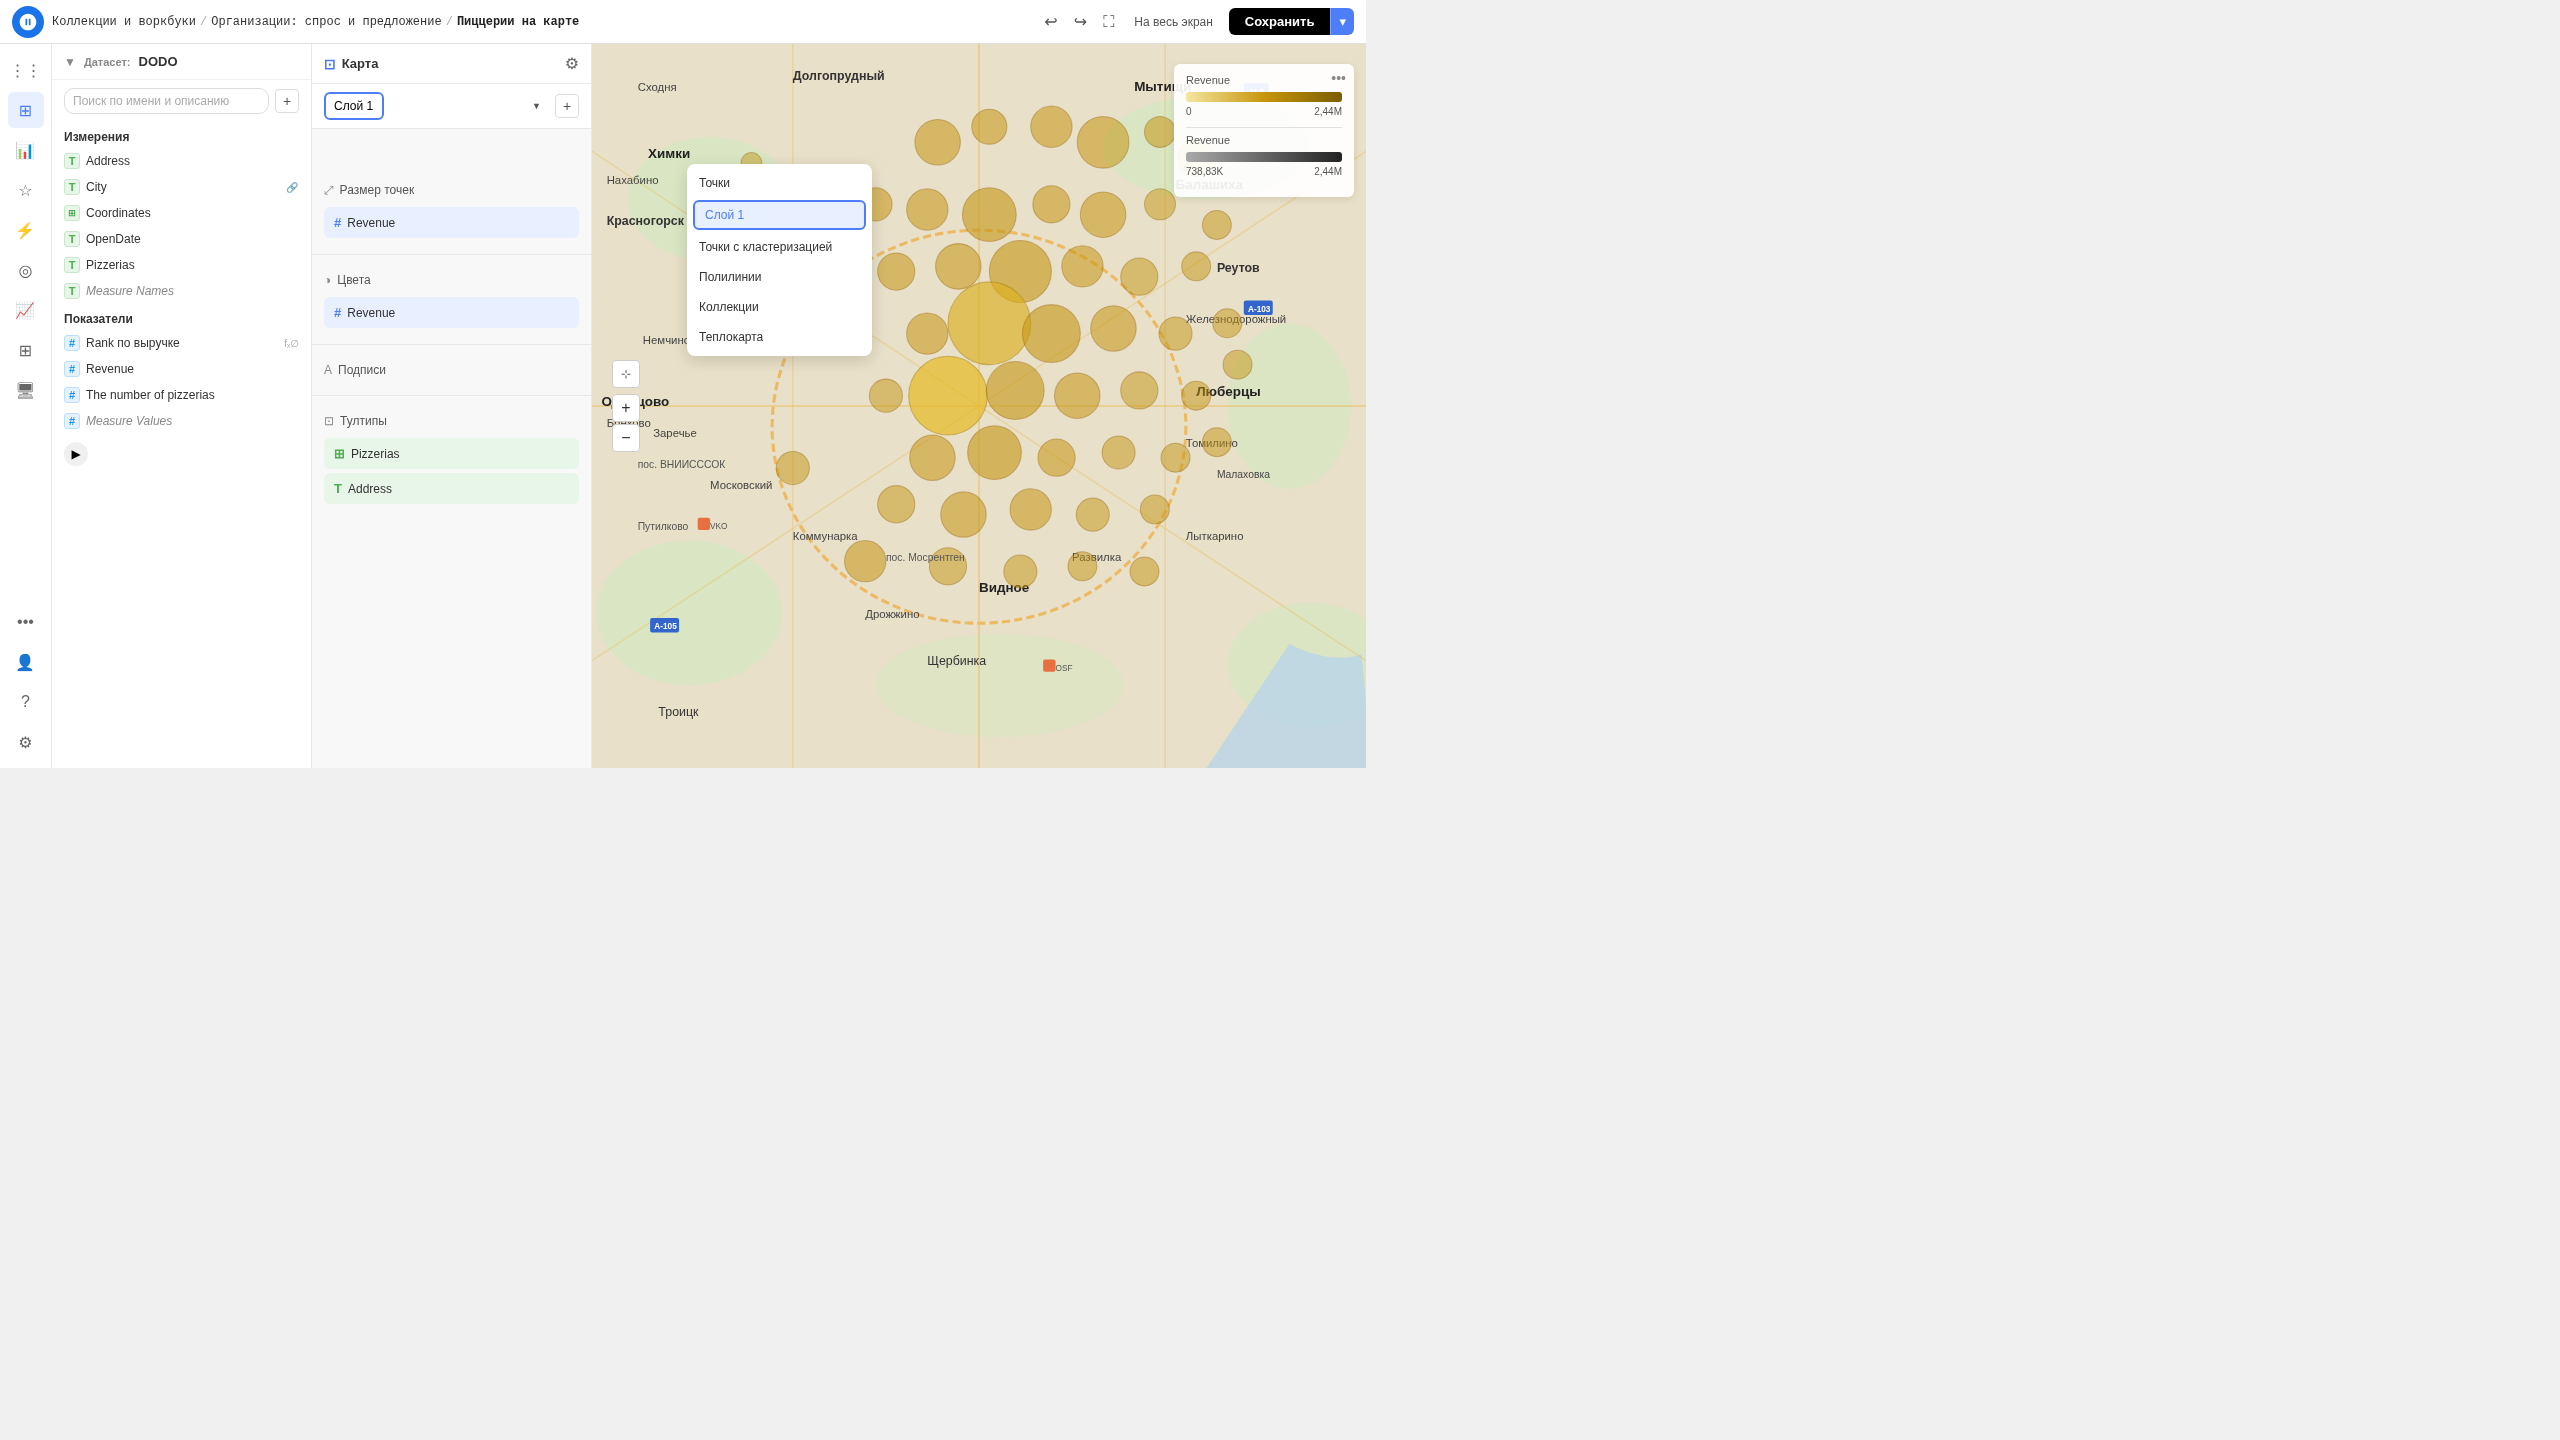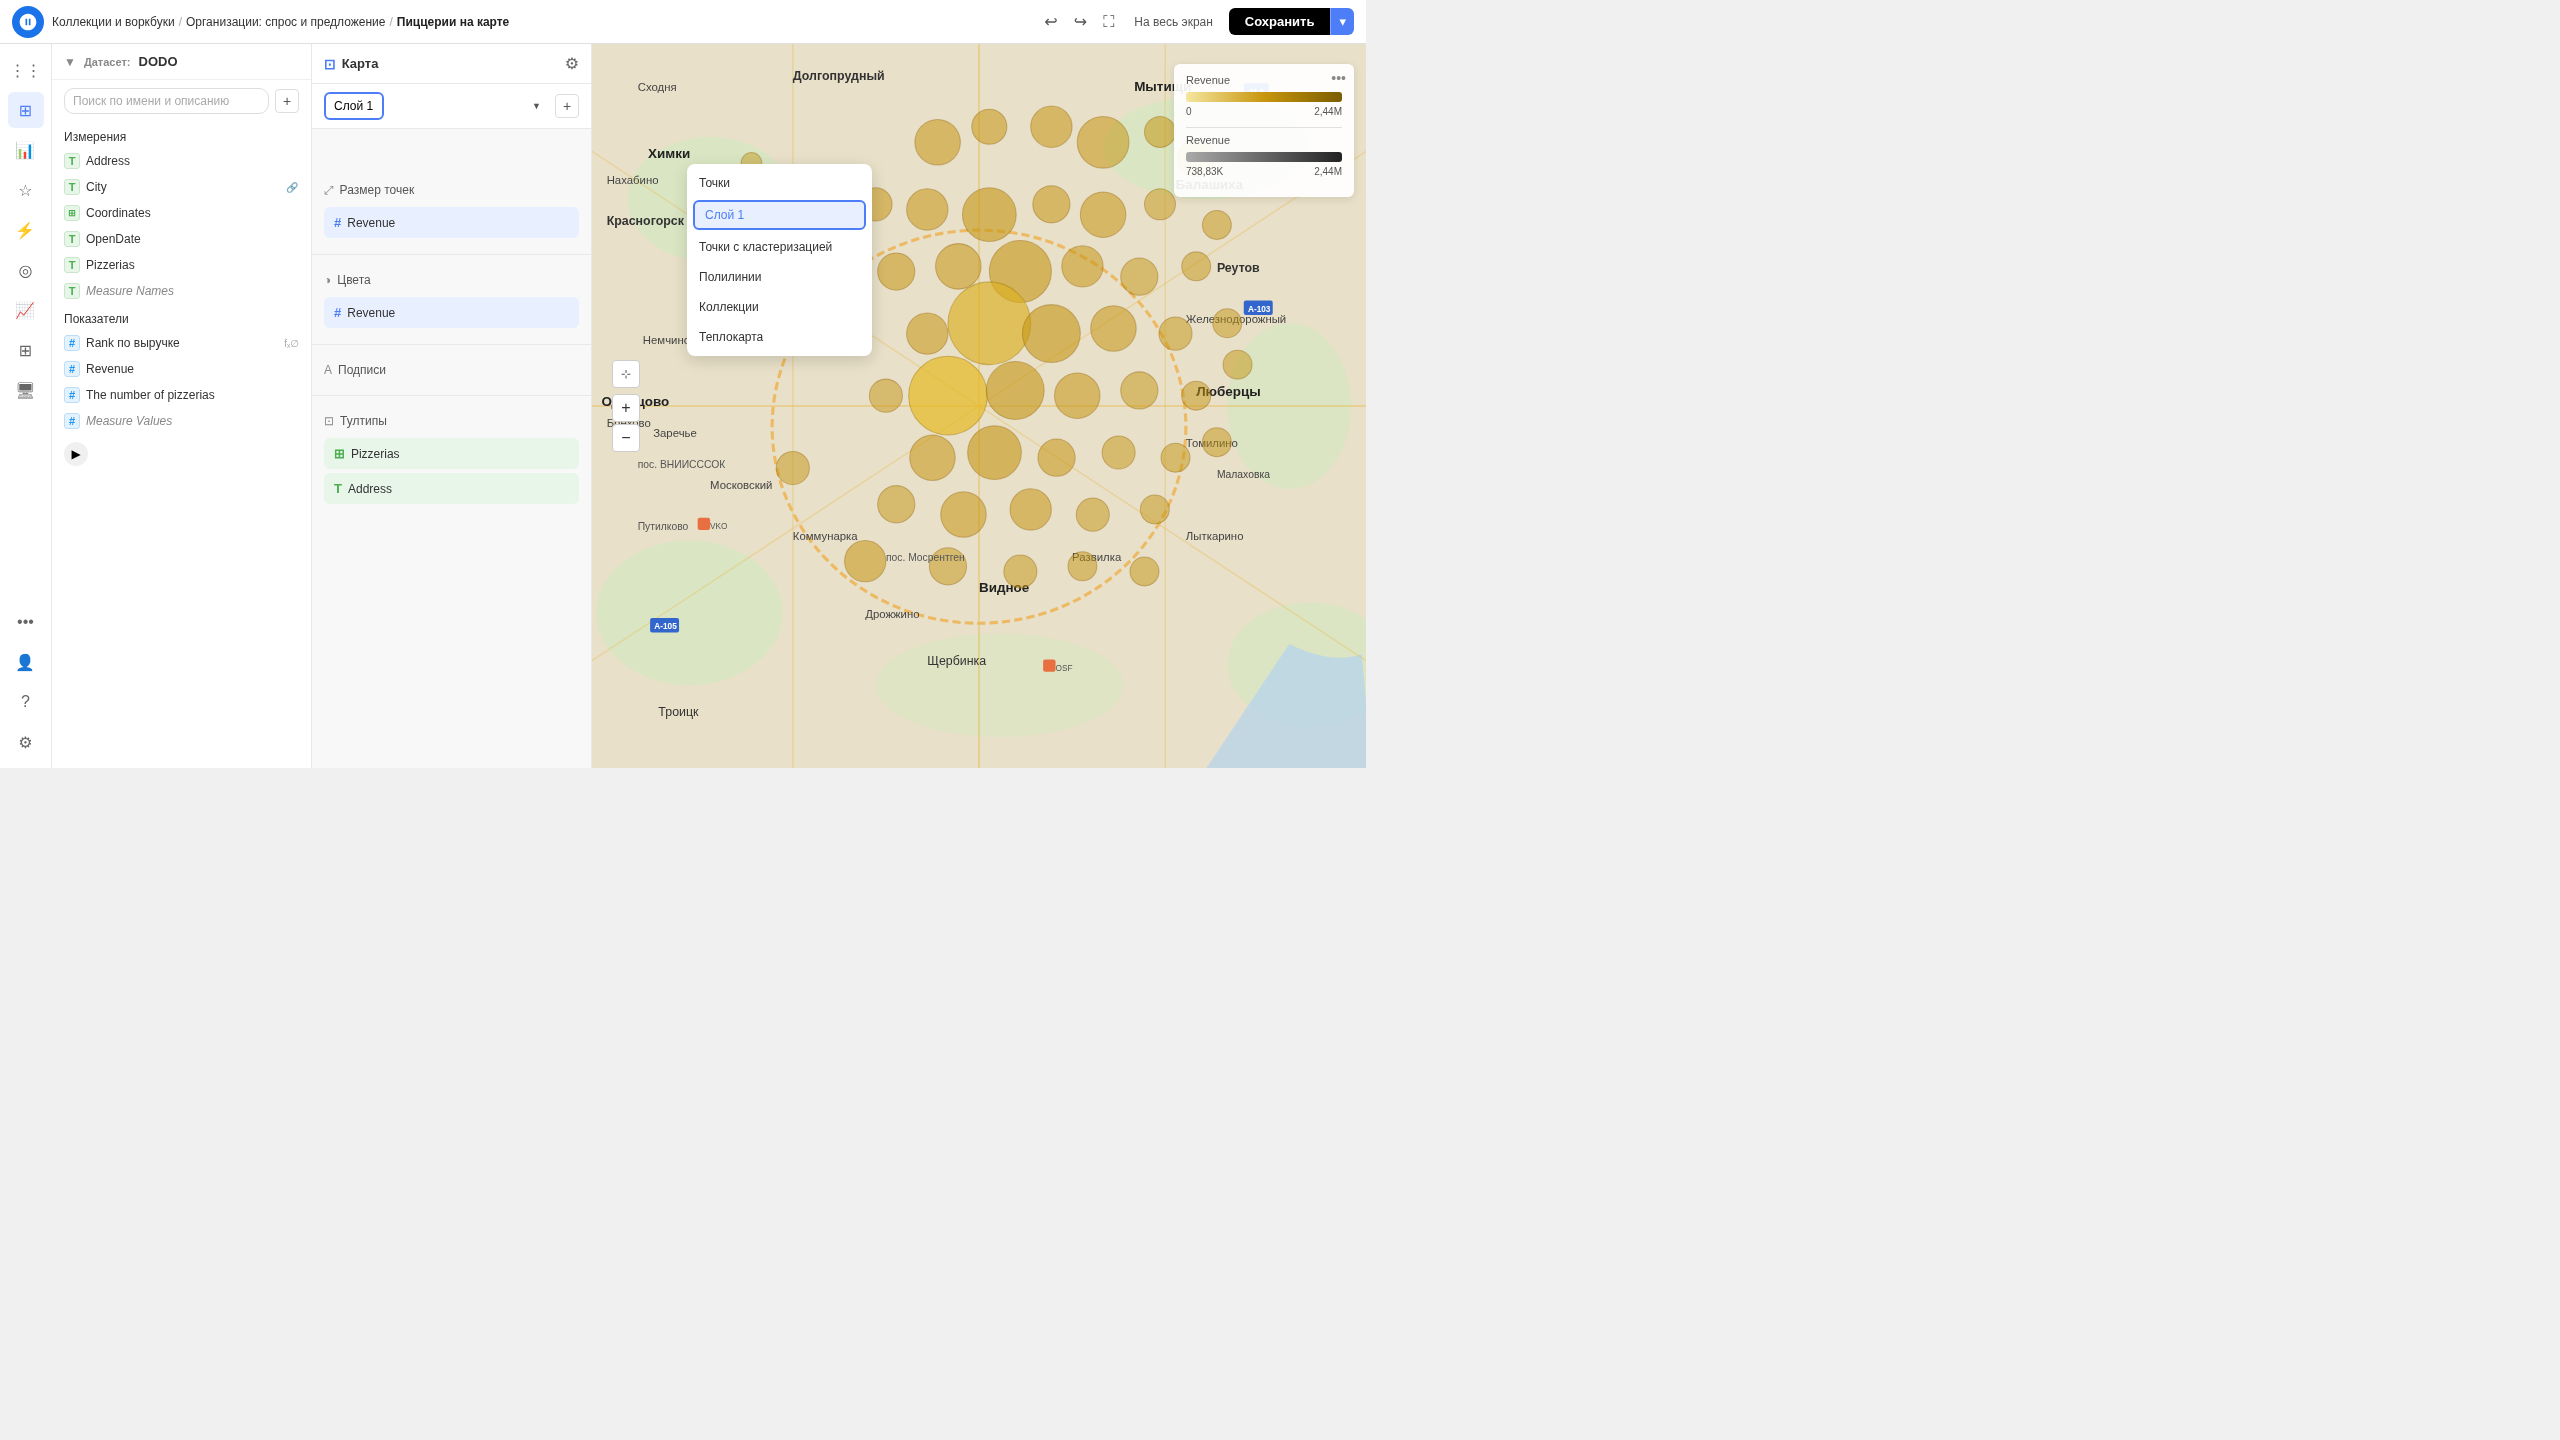--- a/index.html
+++ b/index.html
@@ -4,21 +4,21 @@
   <style>
     * { box-sizing: border-box; margin: 0; padding: 0; }
     body { font-family: -apple-system, BlinkMacSystemFont, 'Segoe UI', Arial, sans-serif; font-size: 13px; background: #f0f0f0; overflow: hidden; width: 1366px; height: 768px; }
 
     .app-container { display: flex; flex-direction: column; width: 1366px; height: 768px; }
 
     
     .topbar { height: 44px; background: #fff; border-bottom: 1px solid #e0e0e0; display: flex; align-items: center; padding: 0 12px; gap: 8px; flex-shrink: 0; }
     .topbar-logo { width: 32px; height: 32px; background: #1a73e8; border-radius: 50%; display: flex; align-items: center; justify-content: center; flex-shrink: 0; }
     .topbar-logo svg { width: 20px; height: 20px; }
-    .topbar-breadcrumb { display: flex; align-items: center; gap: 4px; color: #555; font-size: 12px; flex: 1; }
+    .topbar-breadcrumb { display: flex; align-items: center; gap: 4px; color: #555; font-size: 12px; flex: 1; font-family: Liberation Mono, monospace; }
     .topbar-breadcrumb span { color: #333; }
     .topbar-breadcrumb .sep { color: #aaa; }
     .topbar-breadcrumb .current { font-weight: 600; color: #222; }
     .topbar-actions { display: flex; align-items: center; gap: 8px; }
     .topbar-icon-btn { background: none; border: none; cursor: pointer; color: #555; padding: 4px; border-radius: 4px; display: flex; align-items: center; justify-content: center; font-size: 16px; }
     .btn-primary { background: #000000; color: #fff; border: none; border-radius: 6px; padding: 6px 16px; font-size: 13px; font-weight: 600; cursor: pointer; display: flex; align-items: center; gap: 0; }
     .btn-primary-arrow { background: #4d7ef7; color: #fff; border: none; border-radius: 0 6px 6px 0; padding: 6px 8px; font-size: 13px; cursor: pointer; border-left: 1px solid rgba(255,255,255,0.3); }
     .btn-group { display: flex; }
     .btn-save-main { border-radius: 6px 0 0 6px; }
     .topbar-fullscreen { font-size: 12px; color: #555; display: flex; align-items: center; gap: 4px; cursor: pointer; padding: 4px 8px; border-radius: 4px; }
@@ -36,21 +36,21 @@
     .data-panel { width: 260px; background: #fff; border-right: 1px solid #e8e8e8; display: flex; flex-direction: column; padding: 0; flex-shrink: 0; overflow-y: auto; }
     .data-panel-header { padding: 10px 12px; display: flex; align-items: center; gap: 8px; font-size: 13px; font-weight: 600; color: #333; border-bottom: 1px solid #f0f0f0; }
     .data-panel-header .chevron { color: #888; font-size: 12px; cursor: pointer; }
     .dataset-label { font-size: 11px; color: #888; font-weight: 700; }
     .dataset-name { font-size: 13px; font-weight: 700; color: #333; }
     .search-row { padding: 8px 12px; display: flex; align-items: center; gap: 6px; }
     .search-input { flex: 1; border: 1px solid #ddd; border-radius: 10px; padding: 5px 8px; font-size: 12px; color: #333; outline: none; }
     .search-input::placeholder { color: #aaa; }
     .add-btn { width: 24px; height: 24px; border-radius: 4px; border: 1px solid #ddd; background: #fff; cursor: pointer; display: flex; align-items: center; justify-content: center; font-size: 14px; color: #555; }
 
-    .section-title { padding: 8px 12px 4px 12px; font-size: 12px; font-weight: 400; color: #333; }
+    .section-title { padding: 8px 12px 4px 12px; font-size: 12px; font-weight: 700; color: #333; }
     .field-item { display: flex; align-items: center; gap: 6px; padding: 5px 12px; cursor: pointer; border-radius: 0; }
     .field-icon { width: 16px; height: 16px; display: flex; align-items: center; justify-content: center; font-size: 11px; font-weight: 700; border-radius: 3px; flex-shrink: 0; }
     .field-icon.dimension { color: #4CAF50; background: #e8f5e9; border: 1px solid #c8e6c9; }
     .field-icon.measure { color: #2196F3; background: #e3f2fd; border: 1px solid #bbdefb; }
     .field-icon.geo { color: #4CAF50; background: #e8f5e9; border: 1px solid #c8e6c9; }
     .field-name { font-size: 12px; color: #333; flex: 1; }
     .field-name.italic { font-style: italic; color: #888; }
     .field-link { color: #aaa; font-size: 10px; }
     .field-func { color: #aaa; font-size: 10px; }
 

